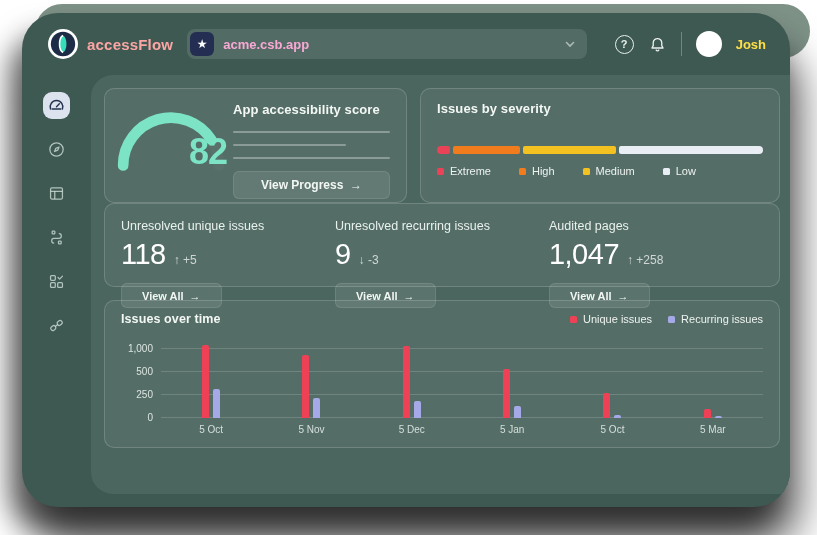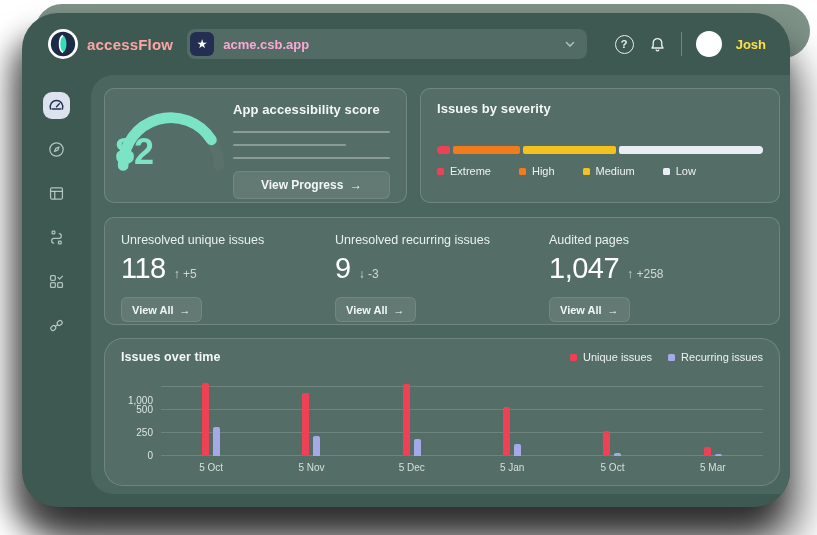--- a/index.html
+++ b/index.html
@@ -47,21 +47,21 @@
     margin-bottom:13px; padding:13px 10px 0 13px; min-width:0; }
 
   .card { background:rgba(255,255,255,.05); border:1px solid rgba(255,255,255,.17);
     border-radius:10px; }
 
   .row1 { display:flex; gap:13px; height:115px; }
 
   
   .score-card { width:303px; flex:none; display:flex; padding:10px 16px 10px 10px; }
   .gauge-wrap { width:118px; flex:none; position:relative; padding-top:6px; }
-  .gauge-num { position:absolute; left:0; top:32px; width:112px; text-align:left;
+  .gauge-num { position:absolute; left:0; top:32px; width:112px; text-align:right;
     color:#7ce3c4; font-size:36px; font-weight:600; letter-spacing:-1px; }
   .score-right { flex:1; padding-top:3px; min-width:0; }
   .card-title { color:#f4f8f5; font-size:13px; font-weight:700; letter-spacing:.1px; }
   .skel { height:2px; background:rgba(255,255,255,.32); border-radius:2px; }
   .skel1 { margin-top:14px; width:100%; }
   .skel2 { margin-top:11px; width:72%; }
   .skel3 { margin-top:11px; width:100%; }
   .btn { background:rgba(255,255,255,.09); border:1px solid rgba(255,255,255,.10);
     border-radius:6px; color:#f2f7f4; font-weight:700; cursor:pointer;
     display:inline-flex; align-items:center; justify-content:center; }
@@ -71,30 +71,30 @@
   .severity-card { flex:1; padding:12px 16px; min-width:0; }
   .sev-bar { margin-top:30px; display:flex; gap:3px; height:8px; }
   .sev-seg { border-radius:2px; }
   .sev-seg:first-child { border-radius:4px 2px 2px 4px; }
   .sev-seg:last-child { border-radius:2px 4px 4px 2px; }
   .sev-legend { margin-top:11px; display:flex; gap:28px; }
   .leg-item { display:flex; align-items:center; gap:6px; color:#eef3f0; font-size:11px; }
   .leg-sw { width:7px; height:7px; border-radius:1.5px; flex:none; }
 
   
-  .stats-card { margin-top:14px; height:108px; display:flex; padding:15px 16px 0;justify-content:space-between; }
+  .stats-card { height:84px; display:flex; padding:15px 16px 0; }
   .stat { width:33.33%; min-width:0; }
   .stat-label { color:#e9f1ed; font-size:12.5px; }
   .stat-valrow { margin-top:5px; display:flex; align-items:baseline; gap:8px; }
   .stat-value { color:#ffffff; font-size:29px; font-weight:400; letter-spacing:-.5px; }
   .stat-delta { color:rgba(255,255,255,.72); font-size:12px; }
-  .viewall-btn { margin-top:12px; height:25px; padding:0 10px; font-size:11px; gap:6px; }
-
-  
-  .chart-card { margin-top:13px; height:148px; padding:11px 16px 0;border-radius:19px; }
+  .viewall-btn { margin-top:12px; height:25px; padding:0 20px; font-size:11px; gap:6px; }
+
+  
+  .chart-card { margin-top:13px; height:148px; padding:11px 16px 0; }
   .chart-head { display:flex; align-items:center; justify-content:space-between; }
   .chart-legend { display:flex; gap:16px; }
   .plot-wrap { margin-top:12px; position:relative; padding-left:40px; }
   .plot { position:relative; height:80px; }
   .gline { position:absolute; left:0; right:0; height:1px; background:rgba(255,255,255,.16); }
   .ylab { position:absolute; left:-40px; width:32px; text-align:right;
     color:rgba(235,242,238,.9); font-size:10px; transform:translateY(5px); }
   .groups { position:absolute; inset:0; display:flex; align-items:flex-end; }
   .group { flex:1; display:flex; align-items:flex-end; justify-content:center; gap:4px; height:100%; }
   .bar { width:7px; border-radius:2px 2px 0 0; }
@@ -301,21 +301,21 @@
           </div>
           <div class="plot-wrap">
             <div class="plot" id="plot">
                 <div class="gline" style="bottom: 0px;"></div>
                 <div class="ylab" style="bottom: 0px;">0</div>
                 <div class="gline" style="bottom: 23px;"></div>
                 <div class="ylab" style="bottom: 23px;">250</div>
                 <div class="gline" style="bottom: 46px;"></div>
                 <div class="ylab" style="bottom: 46px;">500</div>
                 <div class="gline" style="bottom: 69px;"></div>
-                <div class="ylab" style="bottom: 55px;">1,000</div>
+                <div class="ylab" style="bottom: 69px;">1,000</div>
                 <div class="groups">
                   <div class="group">
                     <div class="bar" style="height: 72.68px; background: rgb(239, 65, 85);"></div>
                     <div class="bar" style="height: 28.52px; background: rgb(165, 169, 232);"></div>
                   </div>
                   <div class="group">
                     <div class="bar" style="height: 63.02px; background: rgb(239, 65, 85);"></div>
                     <div class="bar" style="height: 19.78px; background: rgb(165, 169, 232);"></div>
                   </div>
                   <div class="group">

